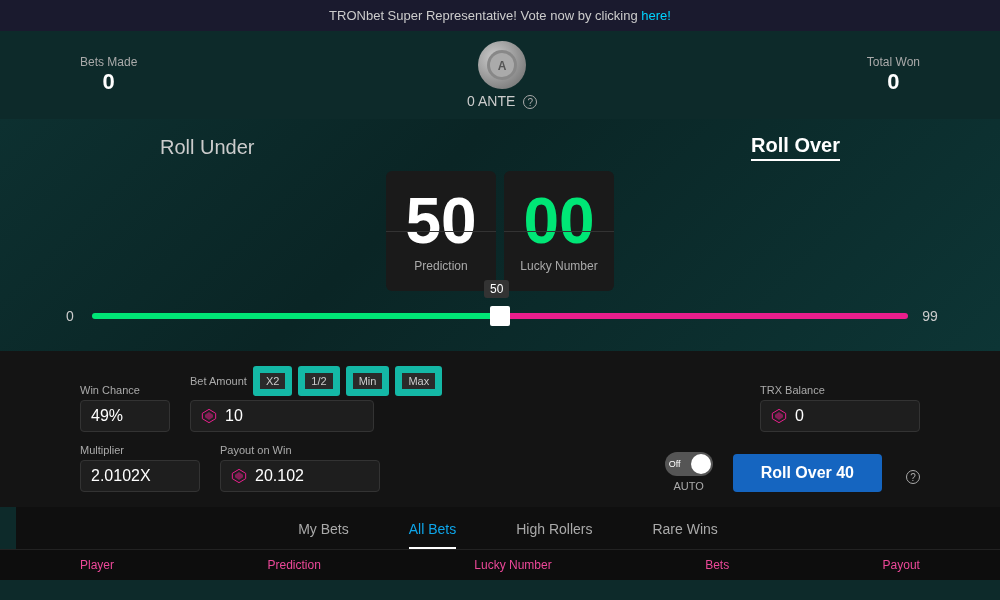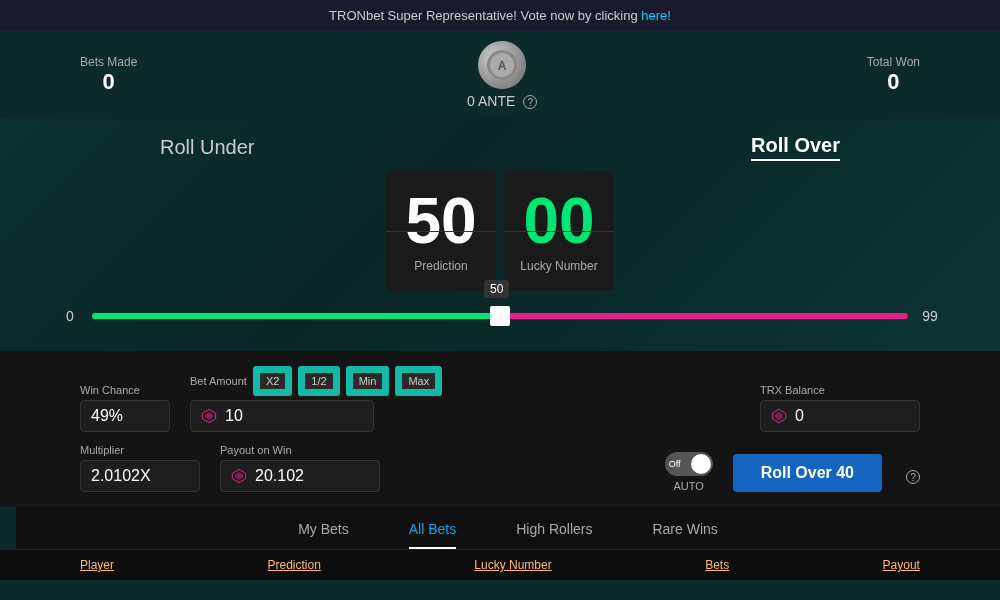--- a/index.html
+++ b/index.html
@@ -375,23 +375,22 @@
     
     .table-header {
       background: #0d0d0d;
       display: flex;
       justify-content: space-between;
       padding: 8px 80px;
       border-top: 1px solid #222;
     }
     .table-col {
       font-size: 12px;
-      color: #fdba74;
-      cursor: pointer;
-      text-decoration: underline;
+      color: #ec4899;
+      cursor: pointer;
     }
 
     
     .tron-logo {
       display: inline-block;
       width: 16px;
       height: 16px;
       vertical-align: middle;
     }
 

